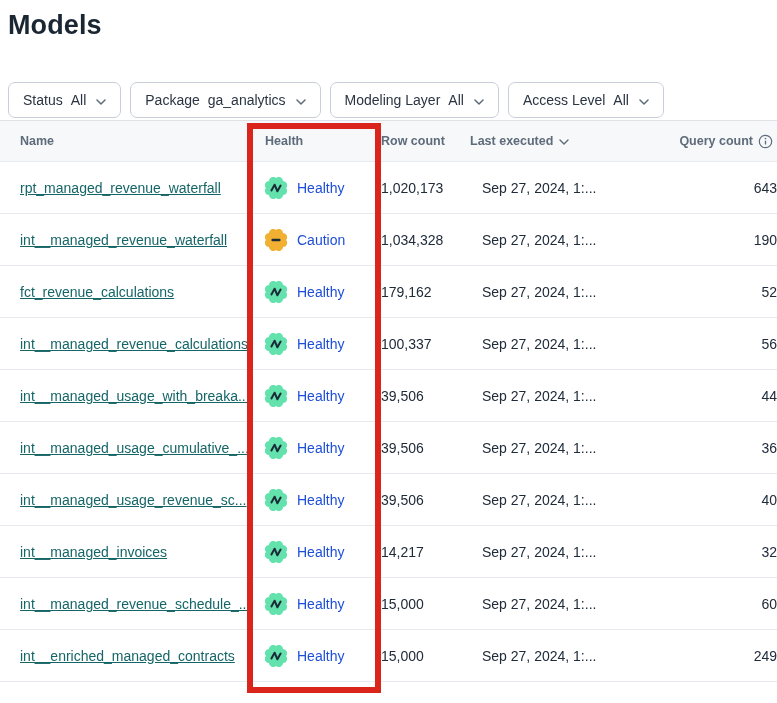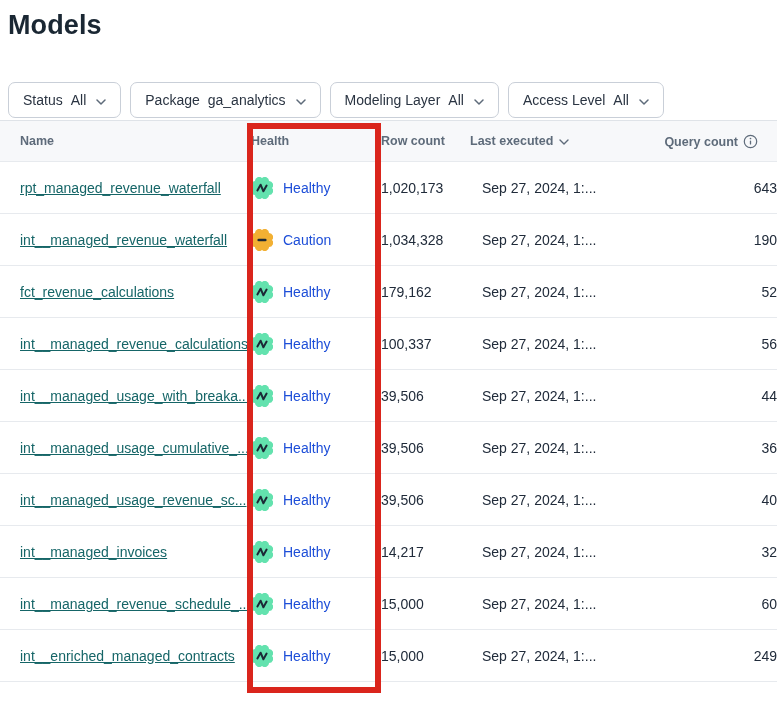--- a/index.html
+++ b/index.html
@@ -75,27 +75,27 @@
     font-weight: 700;
     color: var(--c-header);
   }
   .row {
     height: 52px;
     border-bottom: 1px solid var(--c-border);
     font-size: 14px;
     background: #ffffff;
   }
   .td-name { padding-left: 20px; overflow: hidden; white-space: nowrap; }
-  .td-health { padding-left: 4px; display: flex; align-items: center; gap: 10px; }
+  .td-health { padding-left: 18px; display: flex; align-items: center; gap: 10px; }
   .td-rowcount { text-align: left; }
   .td-lastexec { padding-left: 16px; white-space: nowrap; overflow: hidden; }
   .td-querycount { text-align: right; }
 
   .th-lastexec { display: flex; align-items: center; gap: 6px; padding-left: 4px; cursor: pointer; }
-  .th-querycount { display: flex; align-items: flex-end; justify-content: flex-end; gap: 5px; padding-right: 19px; }
+  .th-querycount { display: flex; align-items: center; justify-content: flex-end; gap: 5px; padding-right: 4px; }
 
   .model-link {
     color: var(--c-link);
     font-weight: 400;
     text-decoration: underline;
     cursor: pointer;
   }
   .health-label { color: #1d4ed8; }
 
   .badge { width: 22px; height: 22px; display: inline-block; flex: 0 0 22px; }

